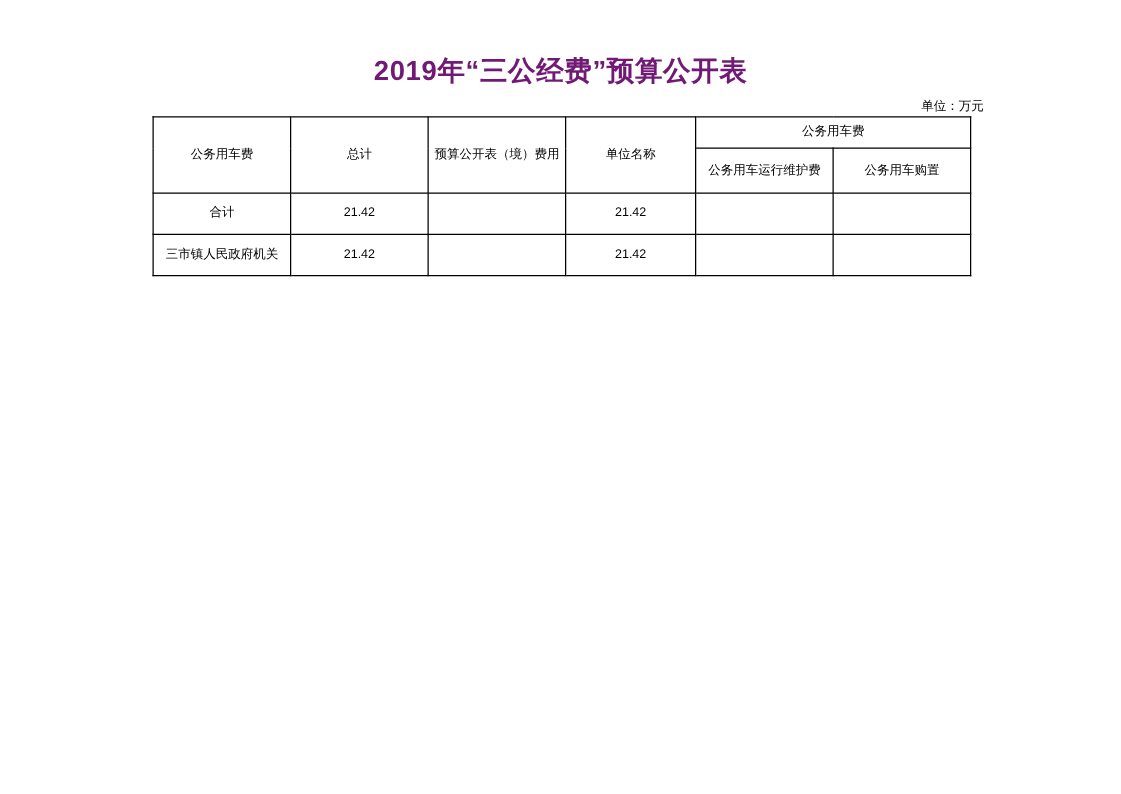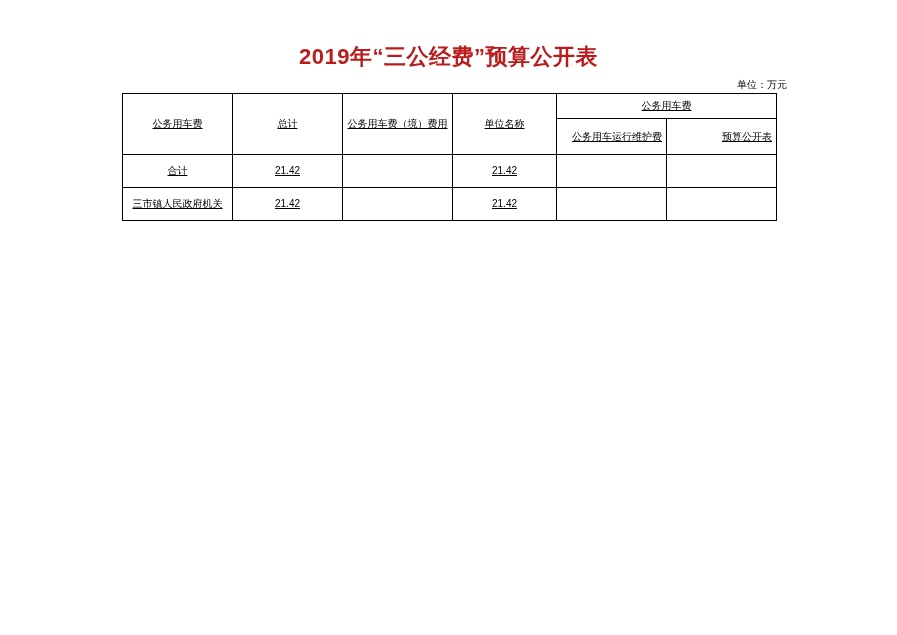--- a/index.html
+++ b/index.html
@@ -24,21 +24,21 @@
   .doc-title {
     position: absolute;
     top: 42px;
     left: 0;
     width: 897px;
     text-align: center;
     font-family: "Liberation Sans", sans-serif;
     font-size: 22px;
     font-weight: bold;
     letter-spacing: 0.5px;
-    color: #b91c1c;
+    color: #701a75;
   }
   .unit-note {
     position: absolute;
     top: 78px;
     right: 110px;
     font-size: 10px;
     font-family: "Liberation Sans", sans-serif;
     color: #000;
   }
   .table-wrap {
@@ -53,35 +53,34 @@
     table-layout: fixed;
   }
   table.budget td {
     border: 1px solid #000000;
     font-size: 10px;
     font-family: "Liberation Sans", sans-serif;
     color: #000;
     padding: 0 4px;
     vertical-align: middle;
     line-height: 1.2;
-    text-decoration: underline;
   }
   .col-name  { width: 110px; }
   .col-total { width: 110px; }
   .col-abroad{ width: 110px; }
   .col-recep { width: 104px; }
   .col-maint { width: 110px; }
   .col-buy   { width: 110px; }
 
   .r-group   { height: 25px; text-align: center; }
   .r-head    { height: 36px; text-align: center; }
   .r-data    { height: 33px; }
 
   .cell-center { text-align: center; }
-  .cell-left   { text-align: right; padding-left: 6px; }
+  .cell-left   { text-align: center; padding-left: 6px; }
   .blank-cell  { }
 </style>
 </head>
 <body>
 
 <div class="page">
 
   <div class="doc-title">2019年“三公经费”预算公开表</div>
 
   <div class="unit-note">单位：万元</div>
@@ -93,27 +92,27 @@
         <col class="col-total">
         <col class="col-abroad">
         <col class="col-recep">
         <col class="col-maint">
         <col class="col-buy">
       </colgroup>
       <tbody>
         <tr class="r-group">
           <td rowspan="2" class="cell-center">公务用车费</td>
           <td rowspan="2" class="cell-center">总计</td>
-          <td rowspan="2" class="cell-center">公务用车费（境）费用</td>
+          <td rowspan="2" class="cell-center">预算公开表（境）费用</td>
           <td rowspan="2" class="cell-center">单位名称</td>
           <td colspan="2" class="cell-center">公务用车费</td>
         </tr>
         <tr class="r-head">
           <td class="cell-left">公务用车运行维护费</td>
-          <td class="cell-left">预算公开表</td>
+          <td class="cell-left">公务用车购置</td>
         </tr>
 
         <tr class="r-data">
           <td class="cell-center">合计</td>
           <td class="cell-center">21.42</td>
           <td class="cell-center blank-cell"></td>
           <td class="cell-center">21.42</td>
           <td class="cell-center blank-cell"></td>
           <td class="cell-center blank-cell"></td>
         </tr>

